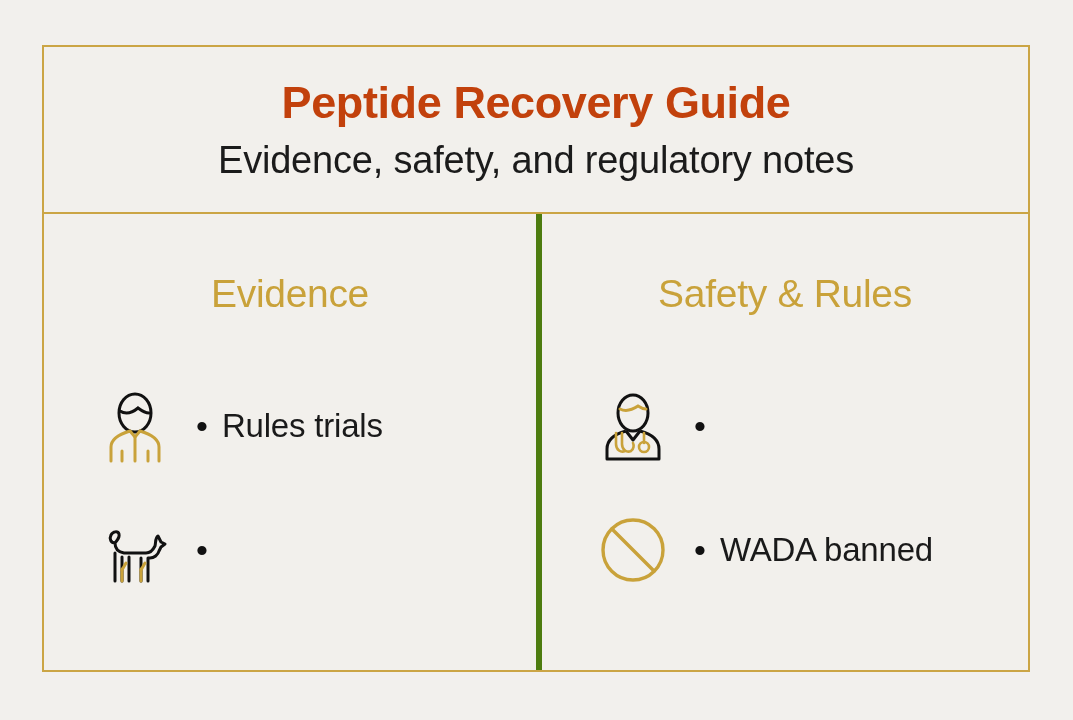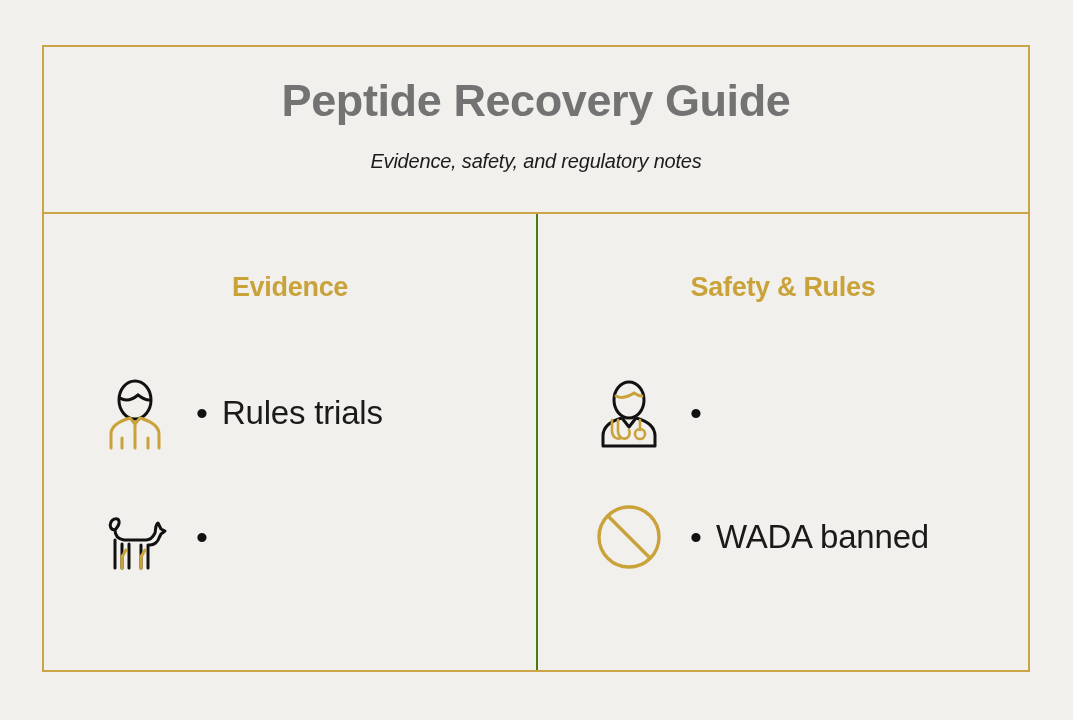--- a/index.html
+++ b/index.html
@@ -34,57 +34,56 @@
     border-bottom: 2px solid #CBA545;
     display: flex;
     flex-direction: column;
     align-items: center;
     justify-content: center;
     padding-top: 6px;
   }
   .title {
     font-size: 45px;
     font-weight: bold;
-    color: #737373;
+    color: #c2410c;
     letter-spacing: -0.4px;
     line-height: 1.05;
     margin: 0 0 10px 0;
     text-align: center;
   }
   .subtitle {
-    font-size: 20px;
+    font-size: 38px;
     font-weight: normal;
     color: #1b1b1b;
     letter-spacing: -0.2px;
     line-height: 1.1;
-    margin: 16px;
+    margin: 4px;
     text-align: center;
-    font-style: italic;
   }
 
   
   .columns {
     flex: 1;
     display: flex;
     min-height: 0;
   }
   .column {
     width: 50%;
     box-sizing: border-box;
     display: flex;
     flex-direction: column;
     align-items: center;
     padding-top: 58px;
   }
   .column.right {
-    border-left: 2px solid #4d7c0f;
+    border-left: 6px solid #4d7c0f;
   }
   .col-heading {
-    font-size: 27px;
-    font-weight: bold;
+    font-size: 39px;
+    font-weight: normal;
     color: #C9A23A;
     letter-spacing: -0.3px;
     margin: 0 0 62px 0;
     text-align: center;
   }
 
   .items {
     width: 100%;
     padding-left: 52px;
     box-sizing: border-box;

